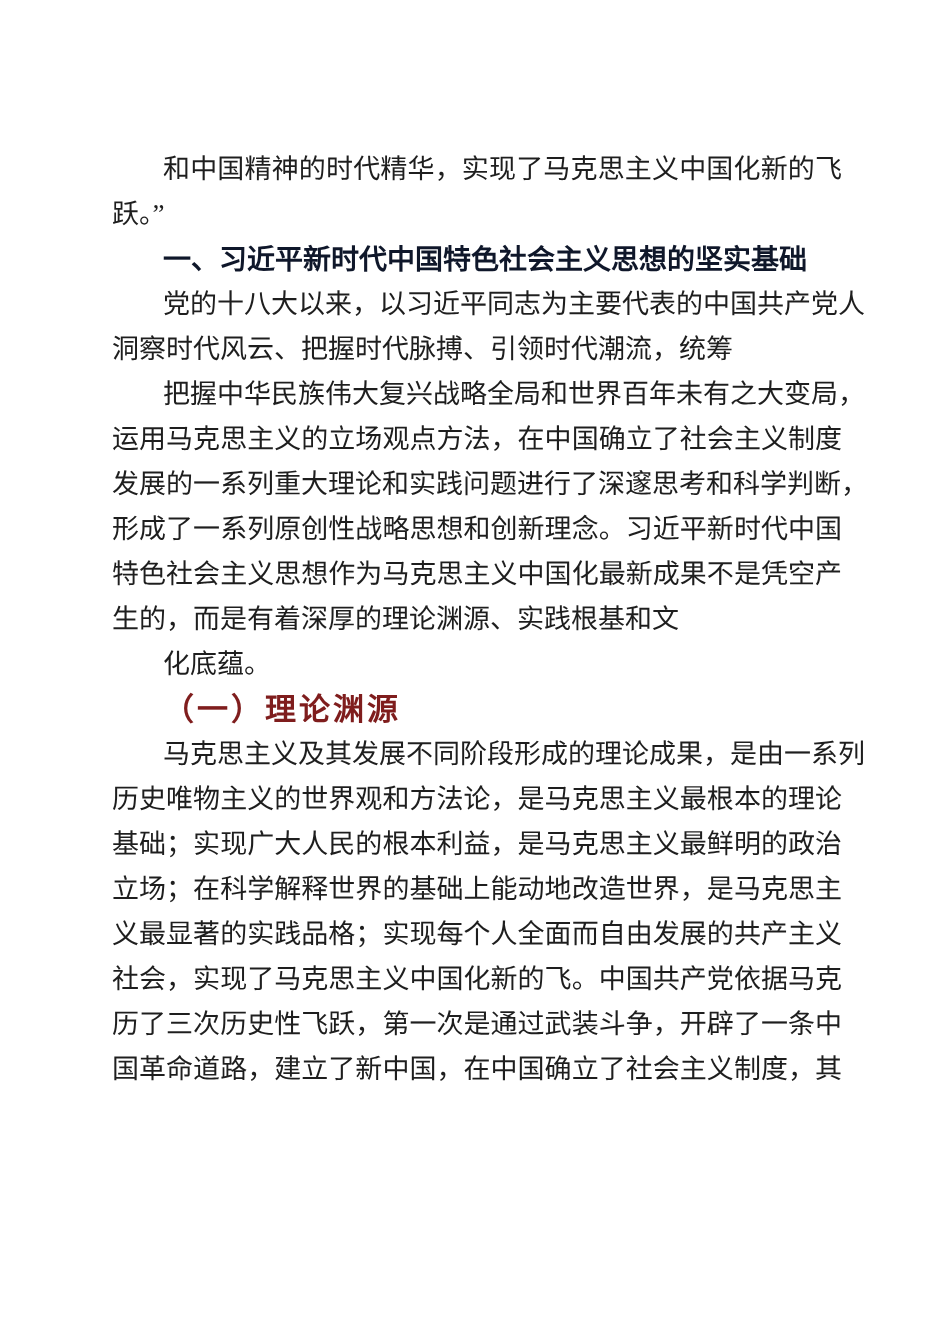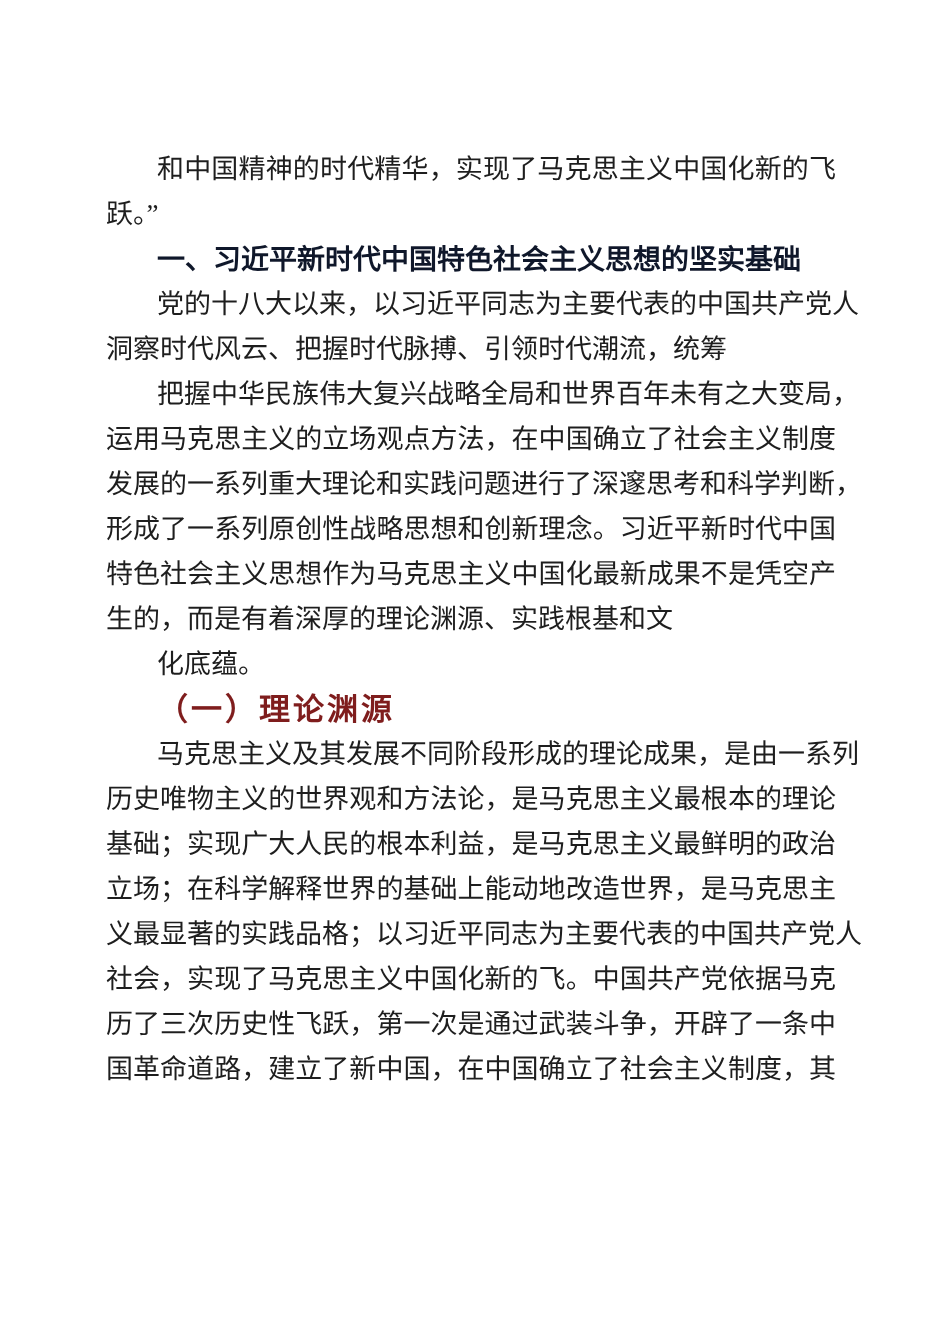--- a/index.html
+++ b/index.html
@@ -9,21 +9,21 @@
   }
   .page {
     position: relative;
     width: 950px;
     height: 1344px;
     background: #ffffff;
     overflow: hidden;
   }
   .textblock {
     position: absolute;
-    left: 106px;
+    left: 112px;
     top: 147px;
     width: 730px;
   }
   .line {
     height: 45px;
     line-height: 45px;
     font-size: 27px;
     color: #1e1e1e;
     font-family: "Liberation Serif", "DejaVu Serif", serif;
     white-space: nowrap;
@@ -65,18 +65,18 @@
       <div class="line body justify">发展的一系列重大理论和实践问题进行了深邃思考和科学判断，</div>
       <div class="line body justify">形成了一系列原创性战略思想和创新理念。习近平新时代中国</div>
       <div class="line body justify">特色社会主义思想作为马克思主义中国化最新成果不是凭空产</div>
       <div class="line body">生的，而是有着深厚的理论渊源、实践根基和文</div>
       <div class="line body indent">化底蕴。</div>
       <div class="line subheading indent">（一）理论渊源</div>
       <div class="line body indent justify">马克思主义及其发展不同阶段形成的理论成果，是由一系列</div>
       <div class="line body justify">历史唯物主义的世界观和方法论，是马克思主义最根本的理论</div>
       <div class="line body justify">基础；实现广大人民的根本利益，是马克思主义最鲜明的政治</div>
       <div class="line body justify">立场；在科学解释世界的基础上能动地改造世界，是马克思主</div>
-      <div class="line body justify">义最显著的实践品格；以习近平同志为主要代表的中国共产党人</div>
+      <div class="line body justify">义最显著的实践品格；实现每个人全面而自由发展的共产主义</div>
       <div class="line body justify">社会，实现了马克思主义中国化新的飞。中国共产党依据马克</div>
       <div class="line body justify">历了三次历史性飞跃，第一次是通过武装斗争，开辟了一条中</div>
       <div class="line body justify">国革命道路，建立了新中国，在中国确立了社会主义制度，其</div>
     </div>
 </div>
 
 </body></html>

